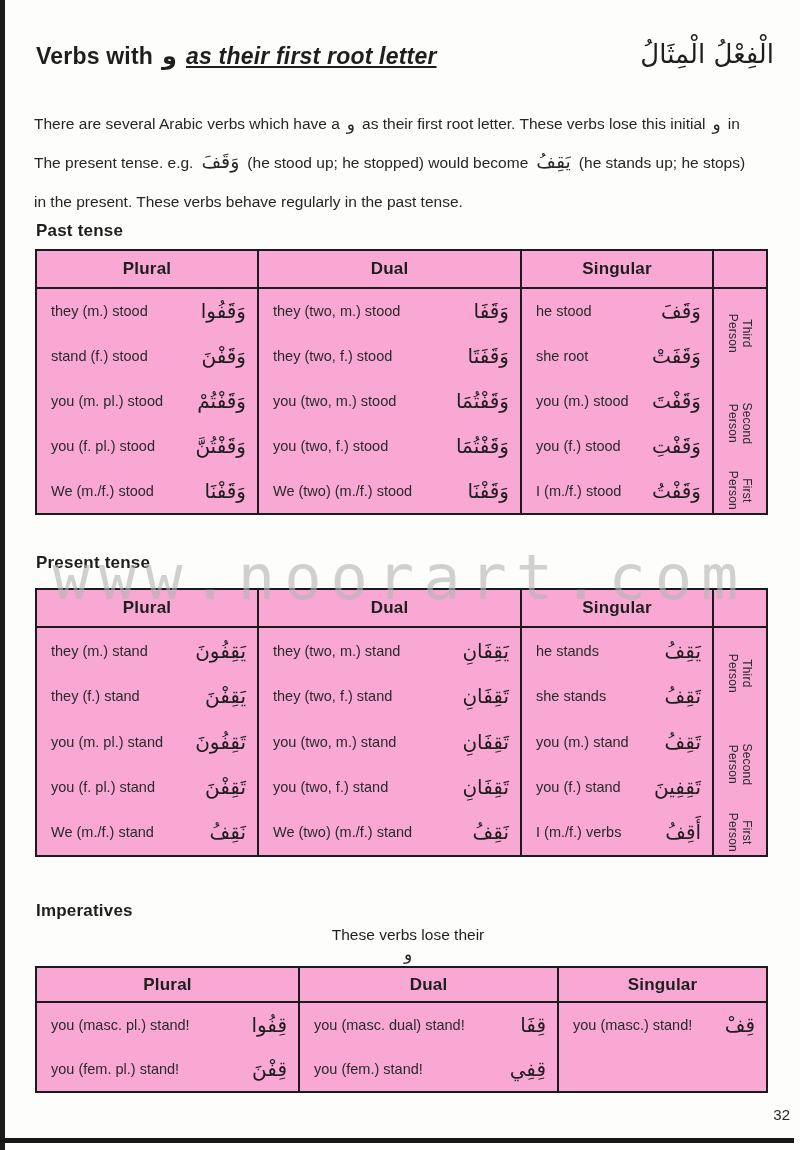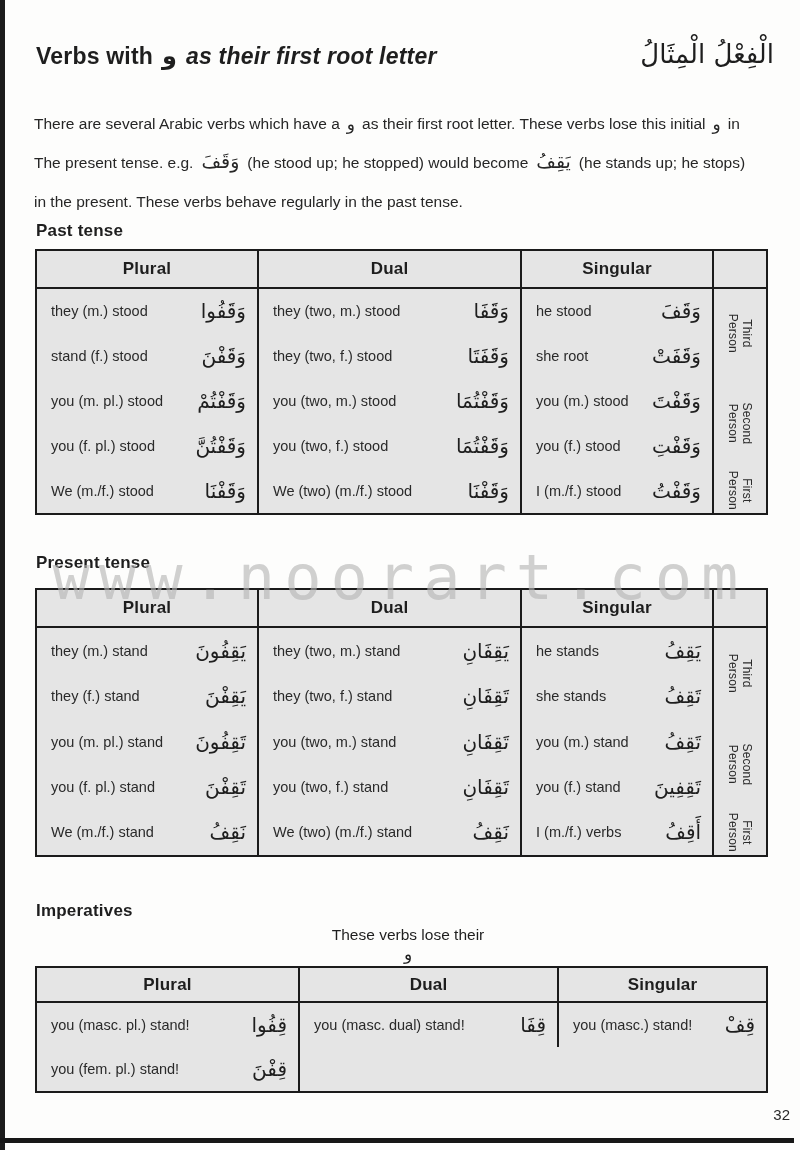--- a/index.html
+++ b/index.html
@@ -9,39 +9,39 @@
     font-family:"Liberation Sans",sans-serif;
     -webkit-font-smoothing:antialiased;
   }
   .edge-left{position:absolute;left:0;top:0;width:5px;height:1150px;background:#1c1c1c;}
   .edge-bottom{position:absolute;left:0;top:1138px;width:794px;height:5px;background:#161616;}
 
   
   .title-row{position:absolute;top:36px;left:36px;right:26px;display:flex;justify-content:space-between;align-items:flex-start;}
   .title-en{font-size:23px;font-weight:bold;letter-spacing:.2px;padding-top:6px;}
   .title-en .waw{font-family:"DejaVu Sans",sans-serif;font-size:24px;padding:0 9px;font-weight:bold;}
-  .title-en .suffix{font-style:italic;}
+  .title-en .suffix{font-style:italic;text-decoration:underline;}
   .title-ar{font-family:"DejaVu Sans",sans-serif;font-size:26px;direction:rtl;line-height:1.4;}
 
   
   .intro{position:absolute;top:104px;left:34px;right:18px;font-size:15.5px;color:#262626;}
   .intro .line{height:39px;display:flex;align-items:center;flex-wrap:nowrap;white-space:nowrap;}
   .intro .ar{font-family:"DejaVu Sans",sans-serif;font-size:19px;direction:rtl;padding:0 8px;position:relative;top:-2px;}
   .intro .waw{font-family:"DejaVu Sans",sans-serif;font-size:17px;padding:0 7px;}
 
   .sec-heading{position:absolute;left:36px;font-size:17px;font-weight:bold;letter-spacing:.2px;}
   #h-past{top:221px;}
   #h-present{top:553px;}
   #h-imperative{top:901px;}
 
   .imp-note{position:absolute;top:926px;left:34px;right:18px;font-size:15.5px;display:flex;align-items:center;white-space:nowrap;flex-direction:column;}
   .imp-note .waw{font-family:"DejaVu Sans",sans-serif;font-size:17px;padding:0 8px;}
 
   
-  .tbl{position:absolute;left:35px;width:733px;border:2.5px solid #1b1b1b;box-sizing:border-box;display:flex;background:#e5e5e5;}
+  .tbl{position:absolute;left:35px;width:733px;border:2.5px solid #1b1b1b;box-sizing:border-box;display:flex;background:#f9a8d4;}
   #tbl-past{top:249px;height:266px;}
   #tbl-present{top:588px;height:269px;}
   #tbl-imp{top:966px;height:127px;}
 
   .tbl-main{flex:1 1 auto;display:flex;flex-direction:column;min-width:0;}
   .grid3{display:grid;grid-template-columns:222px 263px 1fr;}
   .gridImp{display:grid;grid-template-columns:263px 259px 1fr;}
   .grid3 > :nth-child(1), .grid3 > :nth-child(2),
   .gridImp > :nth-child(1), .gridImp > :nth-child(2){border-right:2px solid #1b1b1b;}
 
@@ -328,18 +328,22 @@
         <div class="cell">
             <span class="en">you (masc.) stand!</span>
             <span class="ar">قِفْ</span>
           </div>
       </div>
       <div class="trow gridImp">
         <div class="cell">
             <span class="en">you (fem. pl.) stand!</span>
             <span class="ar">قِفْنَ</span>
           </div>
+        <div class="cell">
+            <span class="en">you (fem.) stand!</span>
+            <span class="ar">قِفِي</span>
+          </div>
       </div>
     </div>
   </div>
 </div>
 
 <div class="page-number">32</div>
 
 </body></html>

